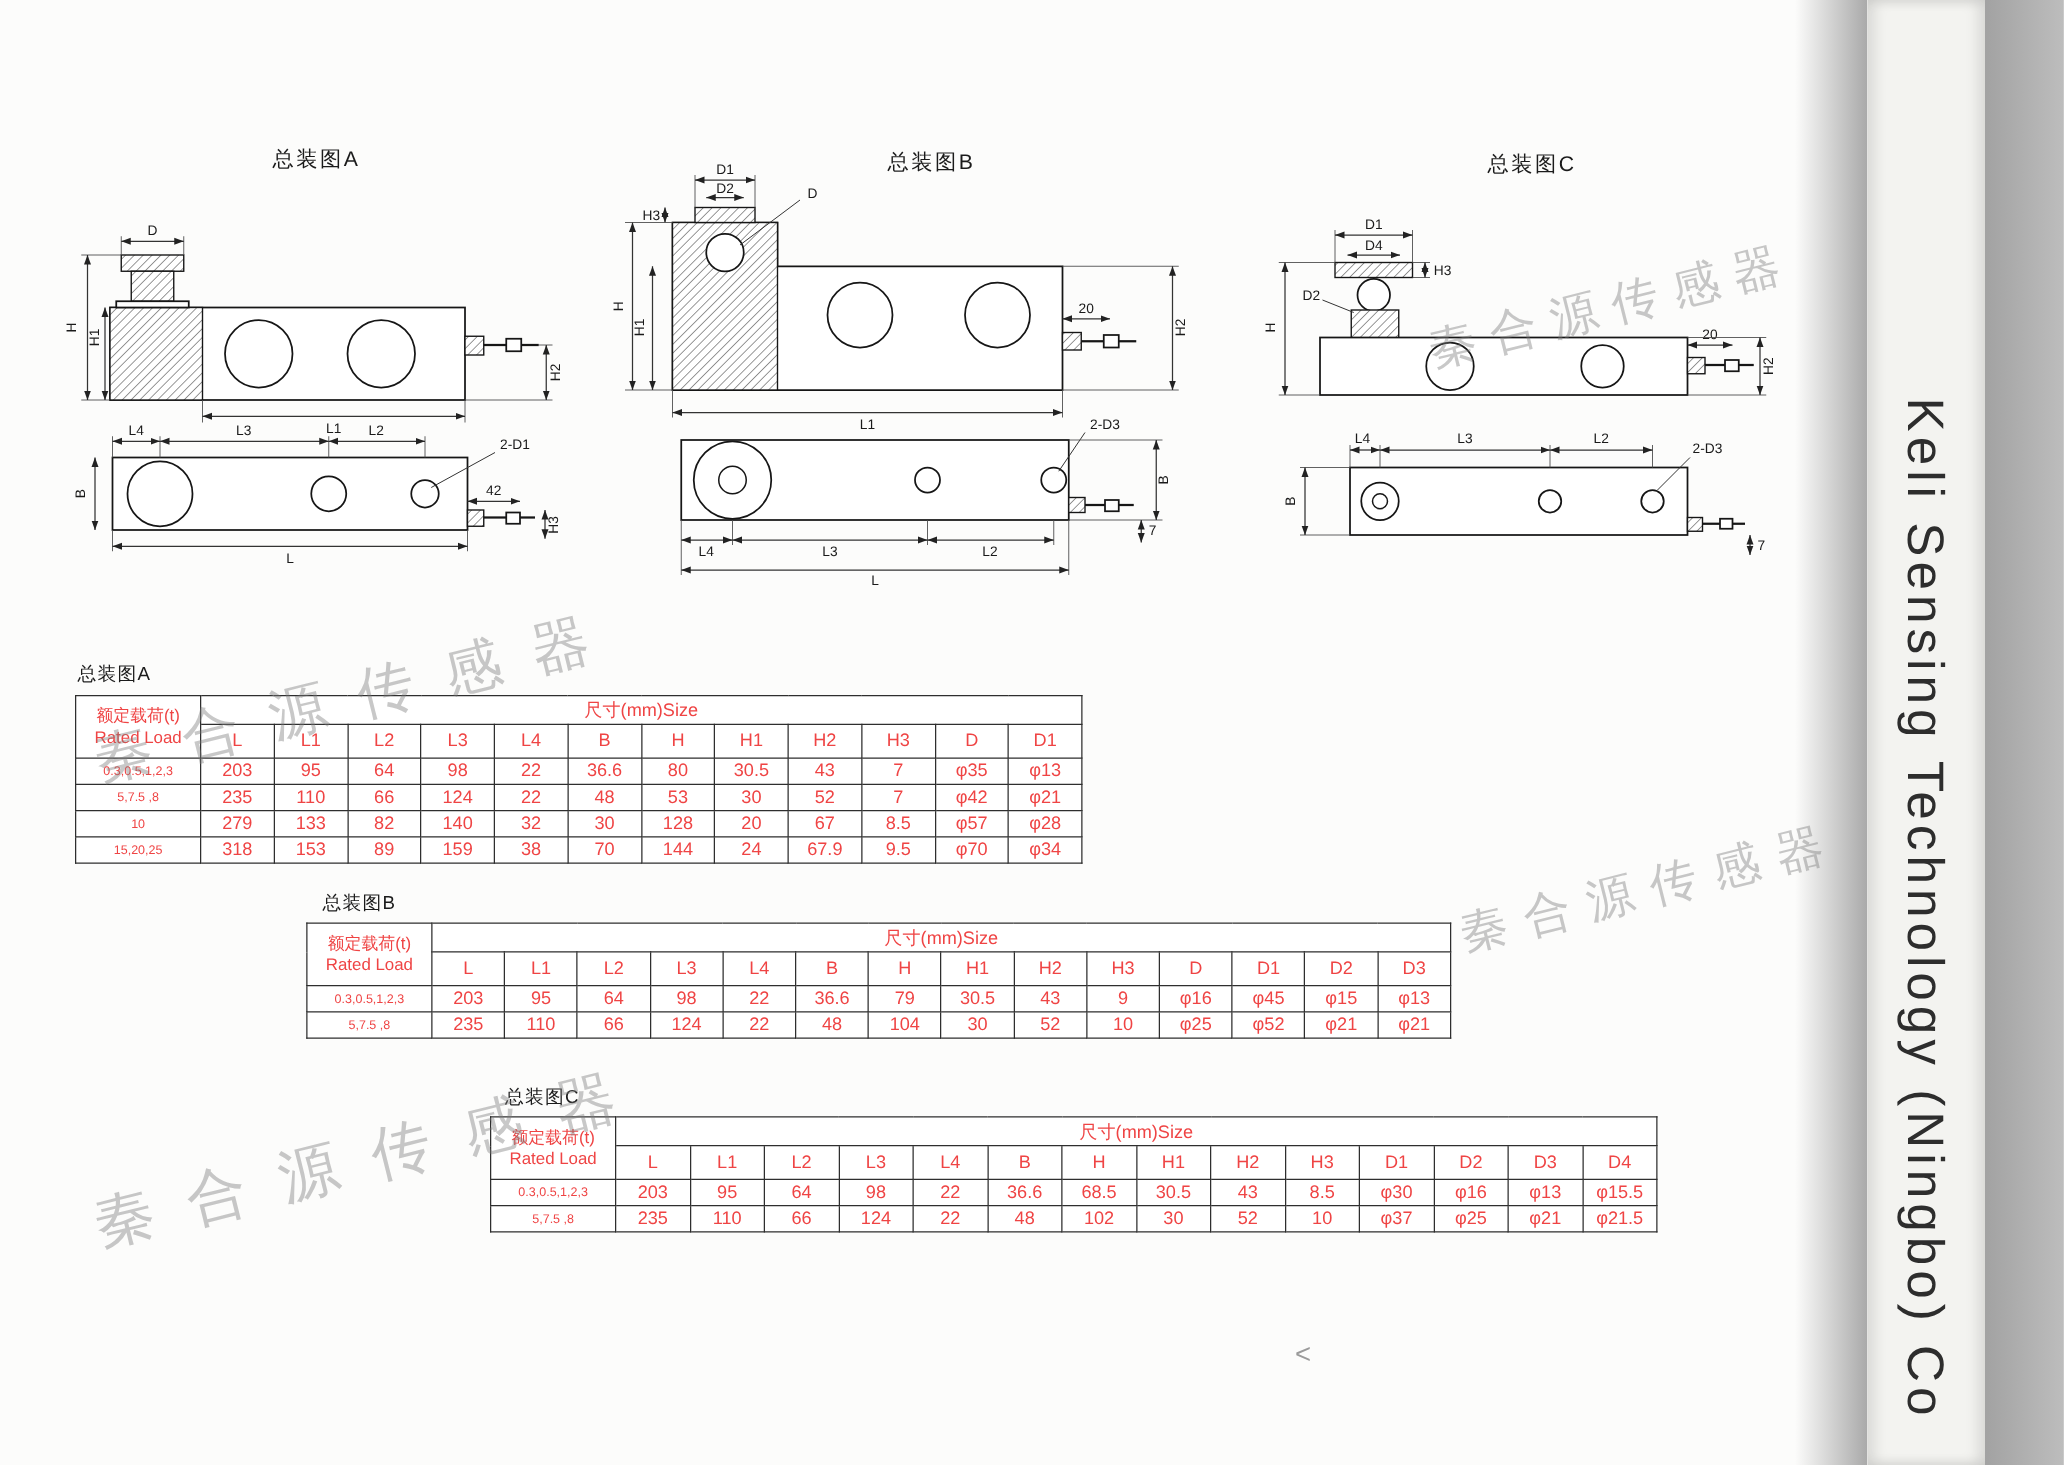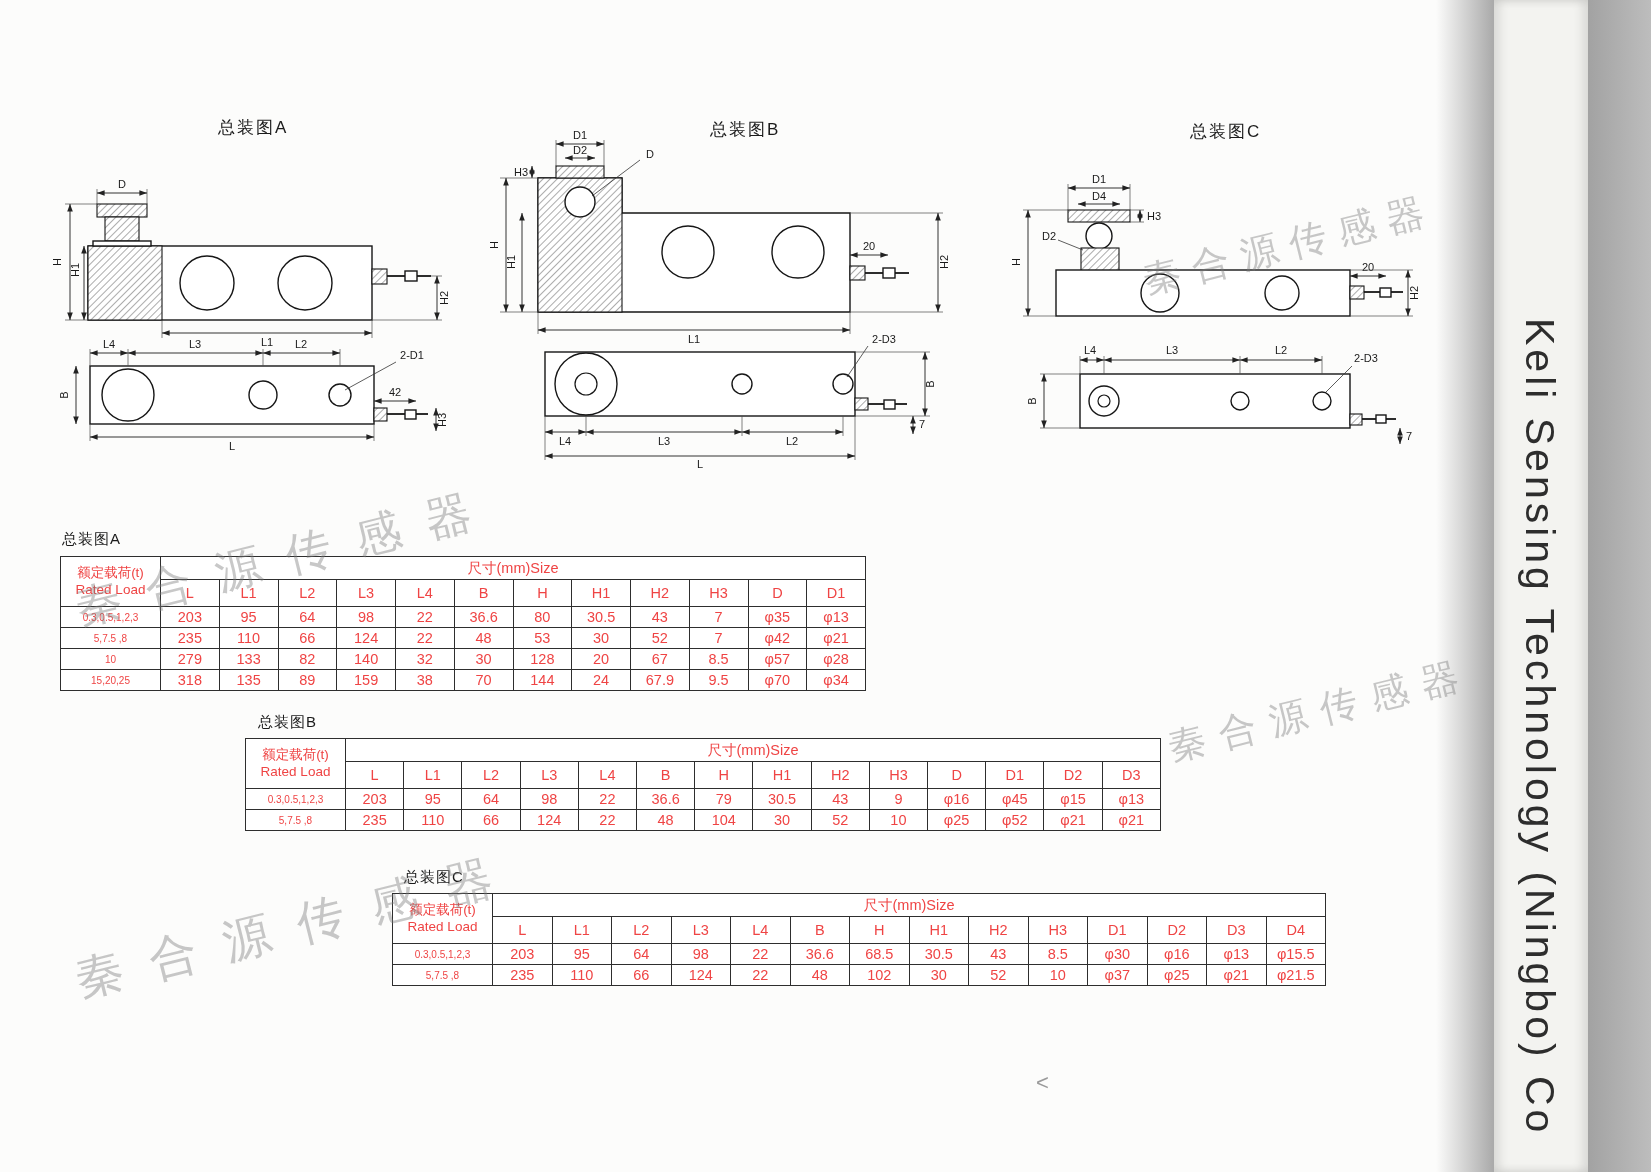--- a/index.html
+++ b/index.html
@@ -371,21 +371,21 @@
             <td>128</td>
             <td>20</td>
             <td>67</td>
             <td>8.5</td>
             <td>φ57</td>
             <td>φ28</td>
           </tr>
           <tr>
             <td class="load-col">15,20,25</td>
             <td>318</td>
-            <td>135</td>
+            <td>153</td>
             <td>89</td>
             <td>159</td>
             <td>38</td>
             <td>70</td>
             <td>144</td>
             <td>24</td>
             <td>67.9</td>
             <td>9.5</td>
             <td>φ70</td>
             <td>φ34</td>

